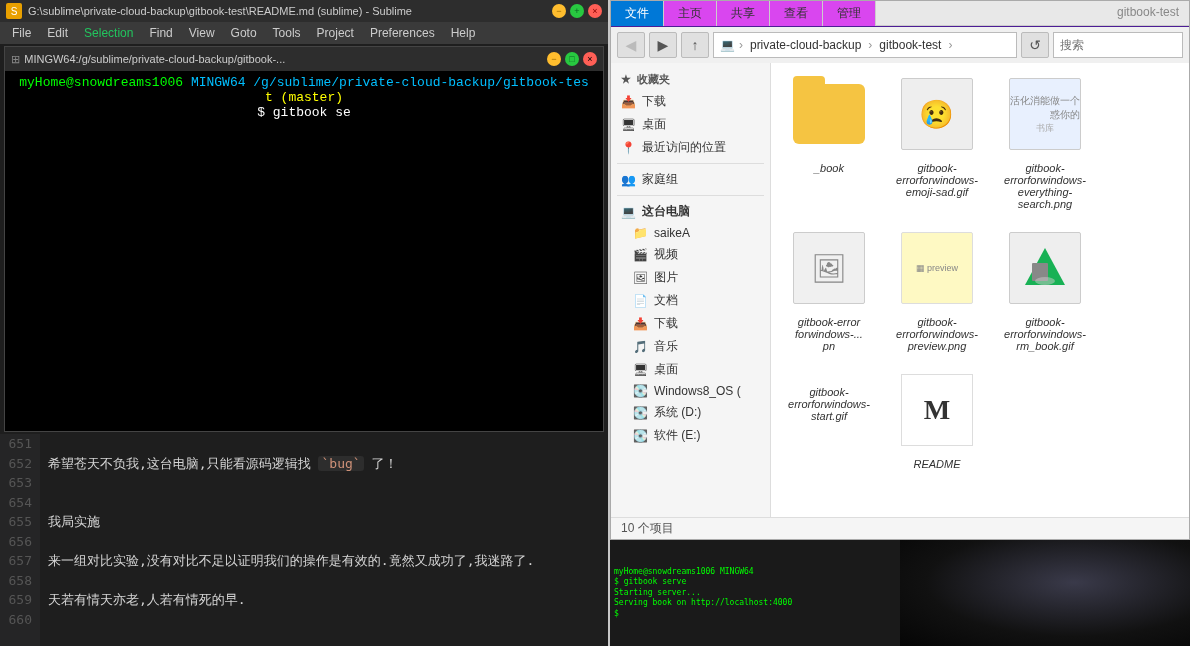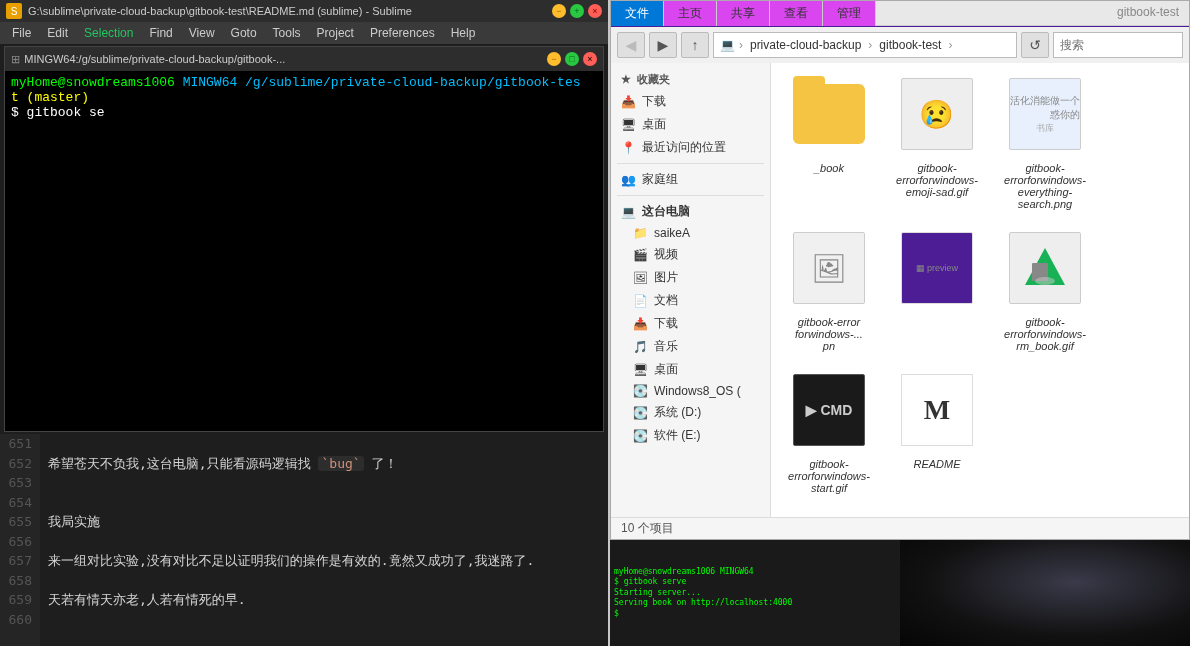--- a/index.html
+++ b/index.html
@@ -102,21 +102,21 @@
     .terminal-body {
       background: #000;
       color: #fff;
       font-family: 'Consolas', 'Courier New', monospace;
       font-size: 13px;
       padding: 4px 6px;
       height: 360px;
       overflow: hidden;
     }
 
-    .term-prompt-line { display: flex; flex-wrap: wrap; }
+    .term-prompt-line { display: flex; flex-wrap: wrap; justify-content: center; }
     .term-user { color: #00ff00; }
     .term-path { color: #00bfff; }
     .term-branch { color: #ffff00; }
     .term-cmd { color: #fff; }
 
     
     .editor-area {
       flex: 1;
       display: flex;
       overflow: hidden;
@@ -610,46 +610,42 @@
           <div class="file-icon">
             <div class="png-placeholder" style="background:#f0f0f0;">
               <span style="font-size:28px;color:#888;">🖼</span>
             </div>
           </div>
           <div class="file-name" style="font-size:11px;">gitbook-error<br>forwindows-...<br>pn</div>
         </div>
 
         <div class="file-item">
           <div class="file-icon">
-            <div class="png-placeholder" style="background:#4c1d95;border:1px solid #ddd;">
+            <div class="png-placeholder" style="background:#fef9c3;border:1px solid #ddd;">
               <span style="font-size:9px;color:#888;padding:2px;">▦ preview</span>
             </div>
           </div>
+          <div class="file-name">gitbook-errorforwindows-preview.png</div>
         </div>
 
         <div class="file-item">
           <div class="file-icon">
             <div class="gif-placeholder">
 
               <svg width="50" height="50" viewBox="0 0 50 50">
                 <polygon points="25,5 45,42 5,42" fill="#00aa44" opacity="0.9"></polygon>
                 <rect x="12" y="20" width="16" height="18" fill="#888" rx="1"></rect>
                 <ellipse cx="25" cy="38" rx="10" ry="4" fill="#cccccc" opacity="0.5"></ellipse>
               </svg>
             </div>
           </div>
           <div class="file-name">gitbook-errorforwindows-rm_book.gif</div>
         </div>
 
         <div class="file-item">
-          <div class="file-icon">
-            <div class="readme-placeholder" style="background:#1a1a1a; font-size:14px; color:#ccc;">
-              <span>▶ CMD</span>
-            </div>
-          </div>
           <div class="file-name">gitbook-errorforwindows-start.gif</div>
         </div>
 
         <div class="file-item">
           <div class="file-icon">
             <div style="width:72px;height:72px;background:#fff;border:1px solid #ddd;display:flex;align-items:center;justify-content:center;font-size:28px;font-weight:bold;color:#333;font-family:serif;">M</div>
           </div>
           <div class="file-name">README</div>
         </div>
 

